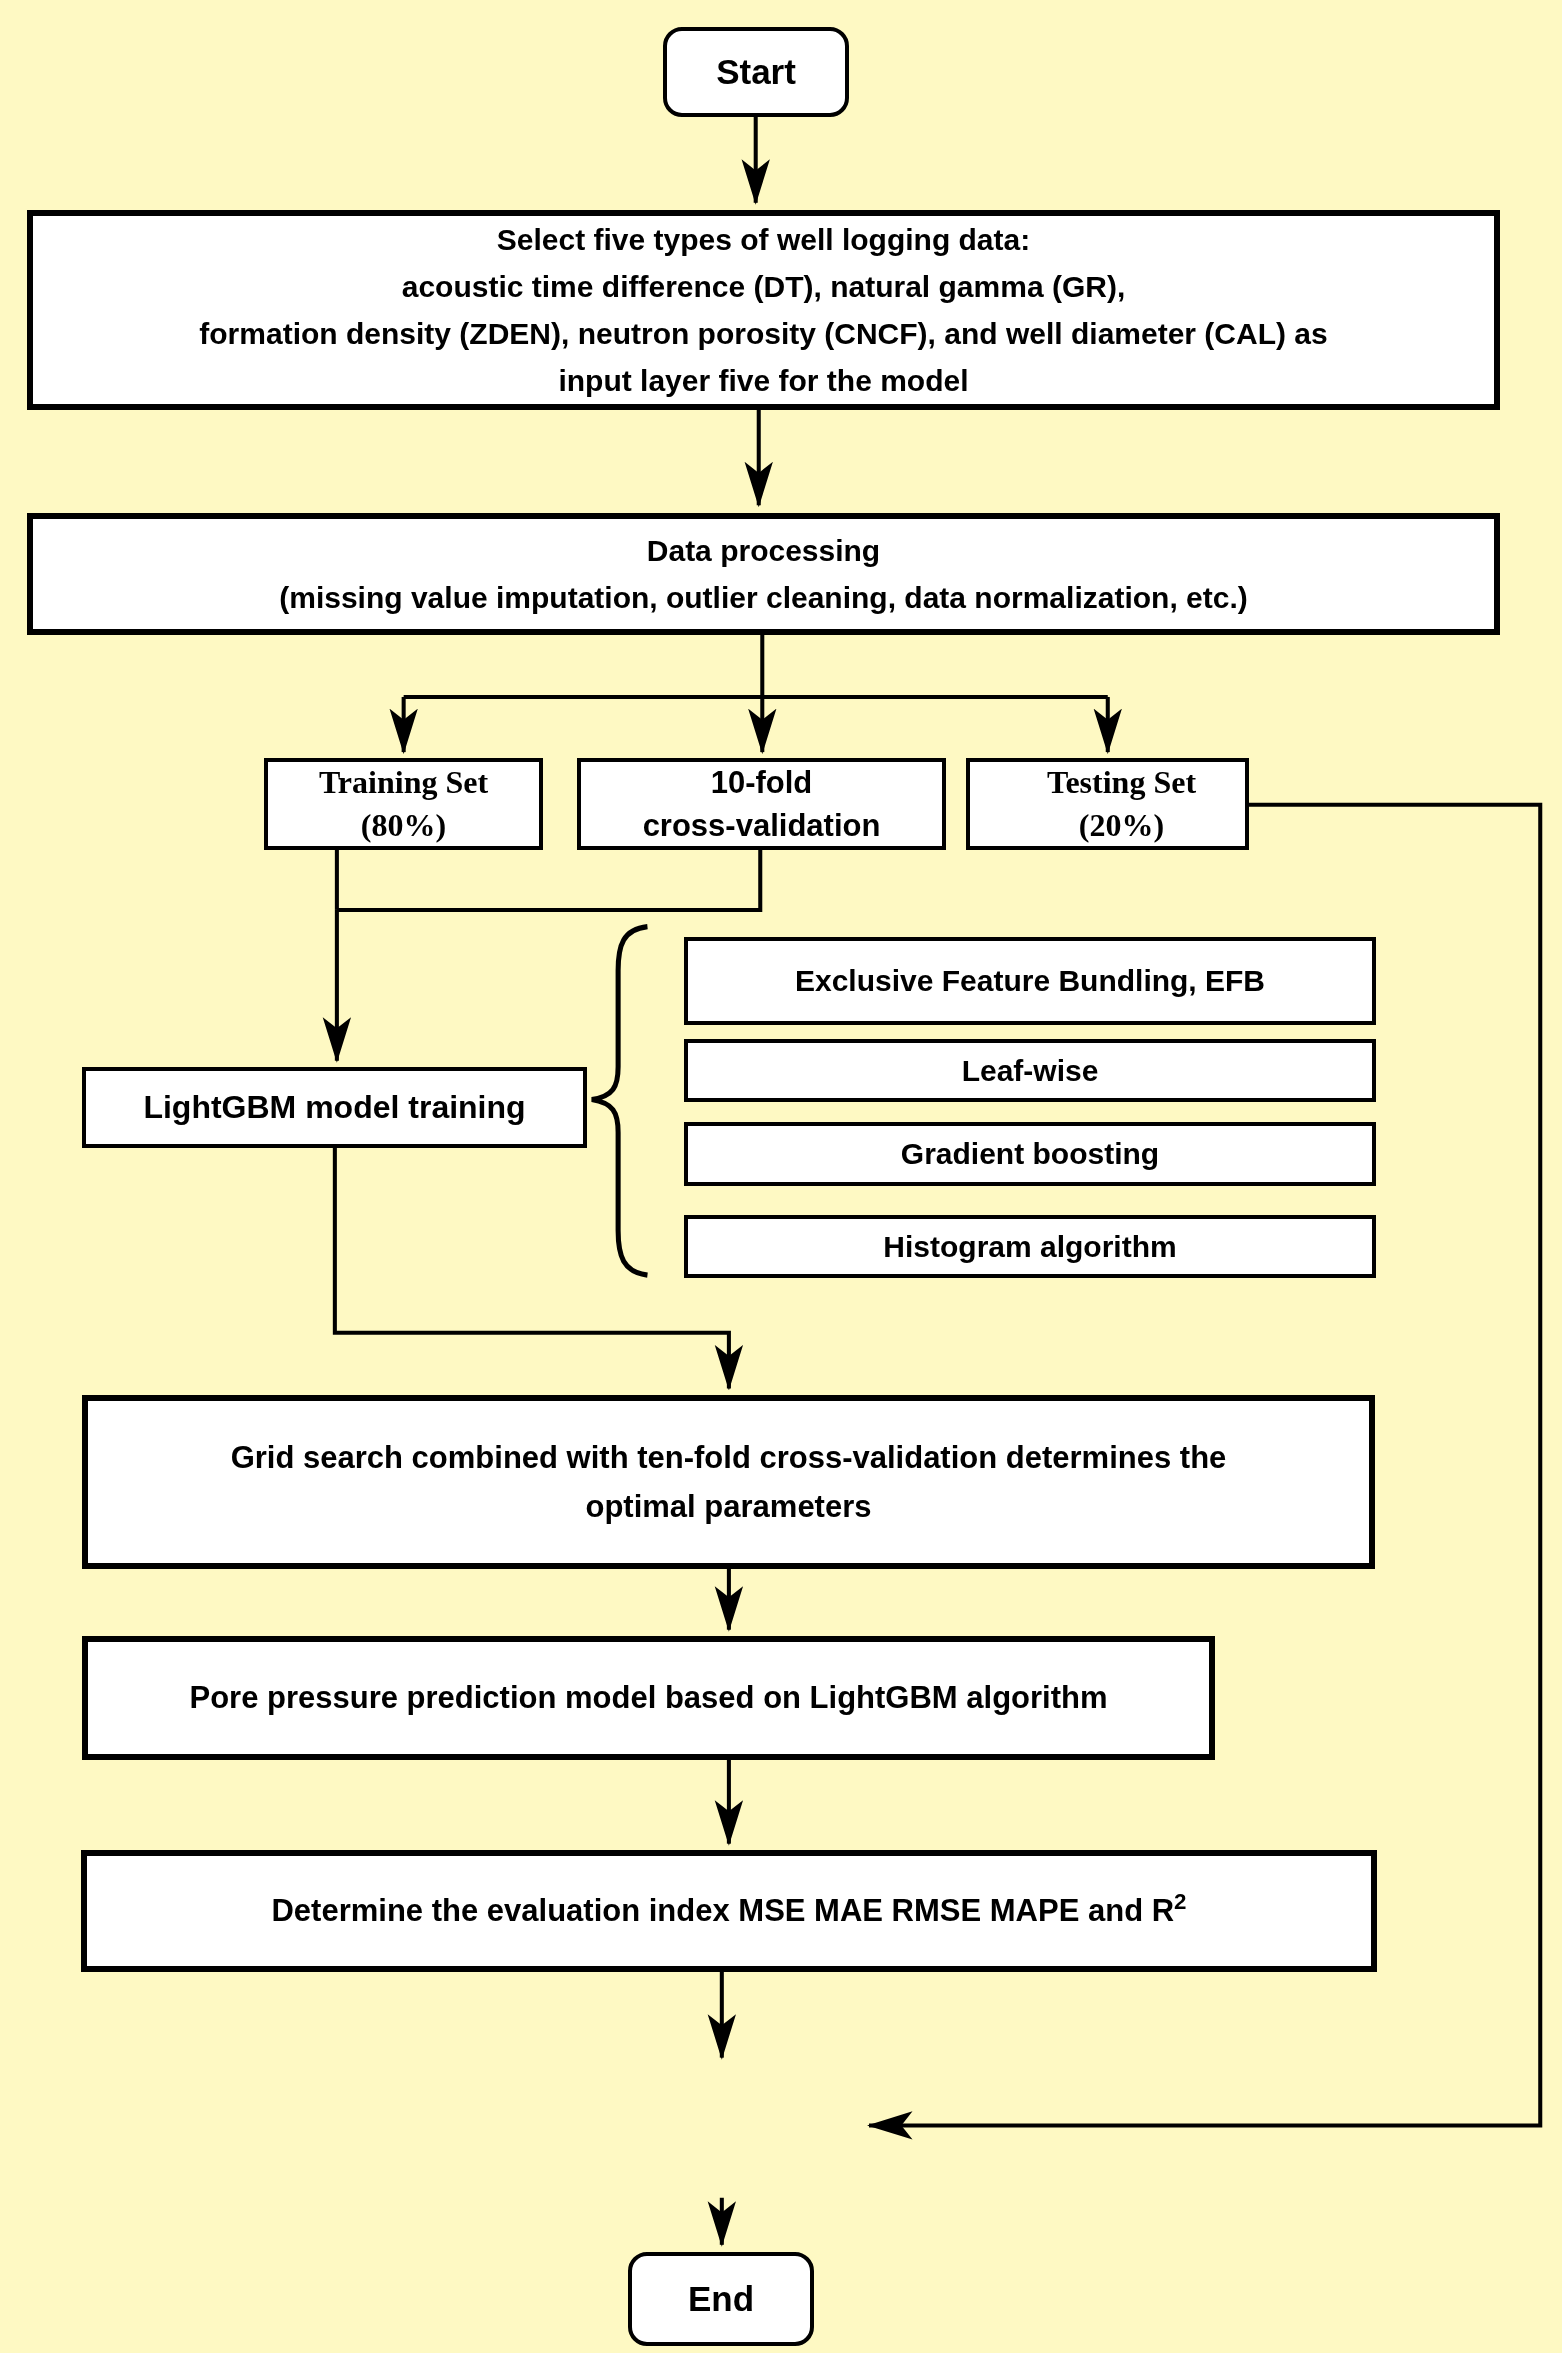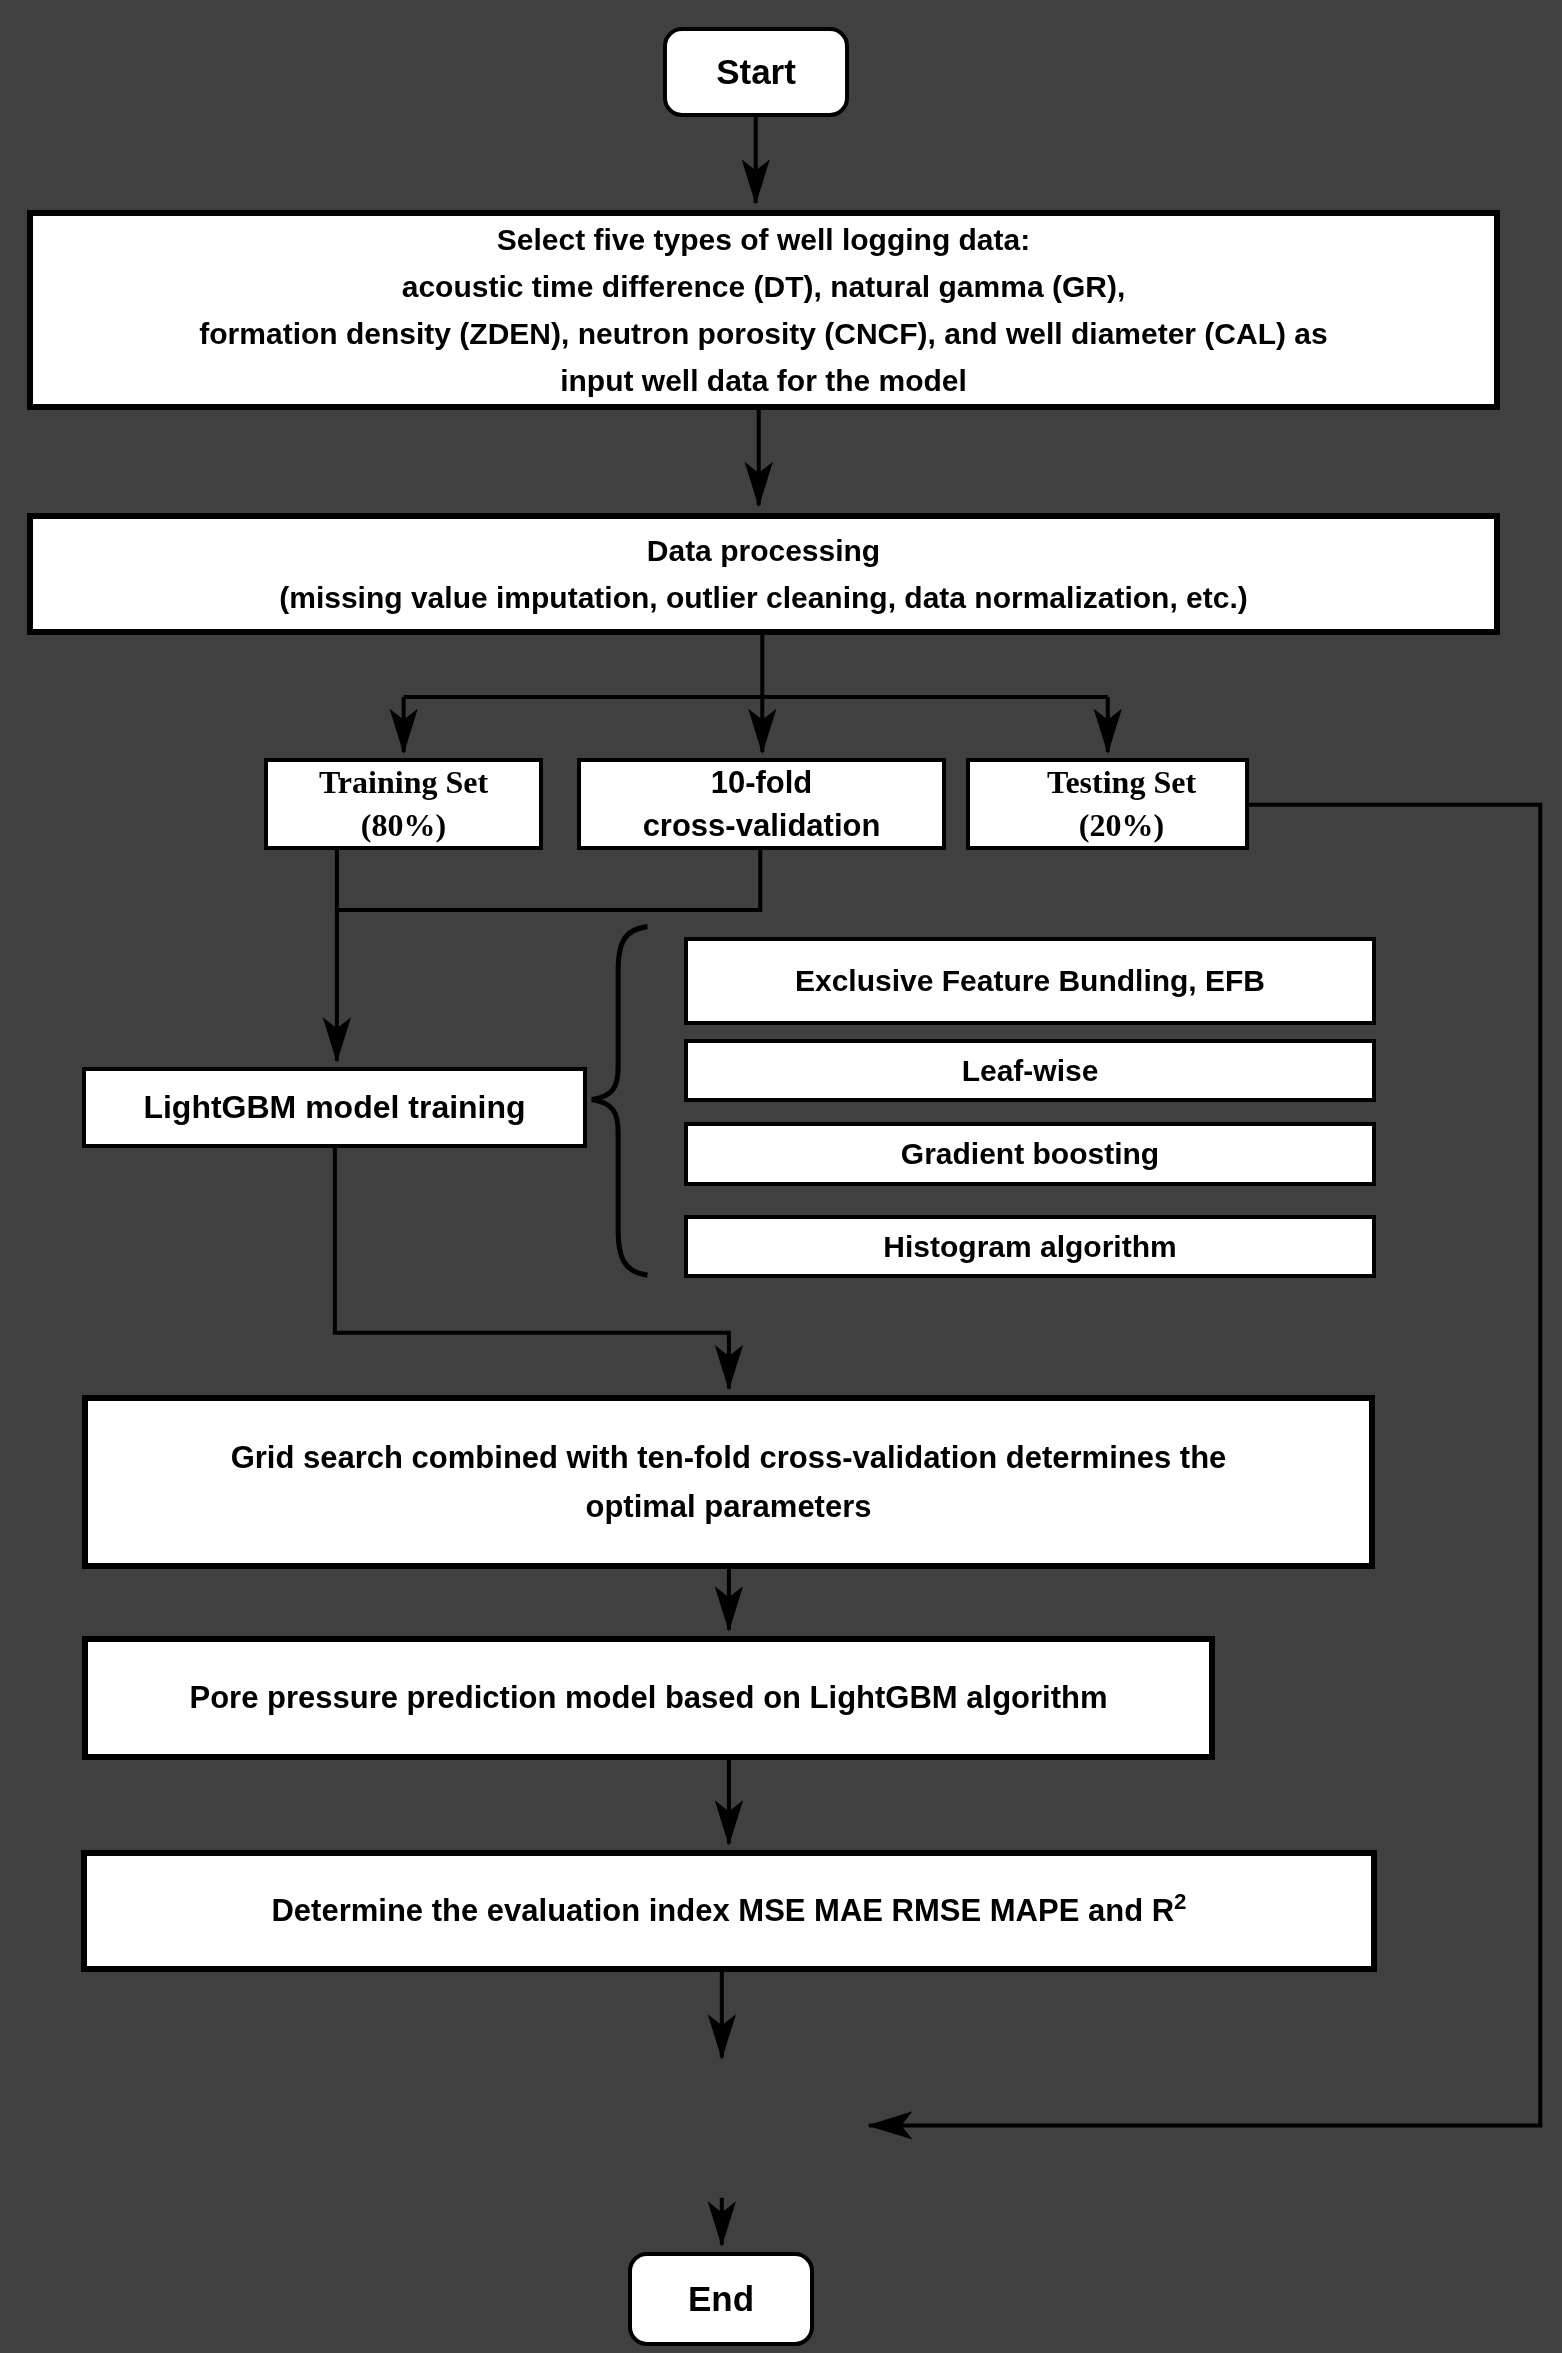--- a/index.html
+++ b/index.html
@@ -1,21 +1,21 @@
 <!DOCTYPE html>
 <html style="font-size:8px"><head>
 <meta charset="utf-8">
 <style>
   * { box-sizing: border-box; margin: 0; padding: 0; }
   html, body { background: #ffffff; }
   #canvas {
     position: relative;
     width: 1562px;
     height: 2354px;
-    background: #404040;
+    background: #fef9c3;
     font-family: "Liberation Sans", sans-serif;
     color: #000000;
     overflow: hidden;
   }
   #connectors {
     position: absolute;
     left: 0; top: 0;
     width: 1562px; height: 2354px;
   }
   .node {
@@ -108,21 +108,21 @@
   </svg>
 
   <div class="node rounded" id="n-start">
     <span>Start</span>
   </div>
 
   <div class="node thick" id="n-select">
     <div>Select five types of well logging data:</div>
     <div>acoustic time difference (DT), natural gamma (GR),</div>
     <div>formation density (ZDEN), neutron porosity (CNCF), and well diameter (CAL) as</div>
-    <div>input well data for the model</div>
+    <div>input layer five for the model</div>
   </div>
 
   <div class="node thick" id="n-process">
     <div>Data processing</div>
     <div>(missing value imputation, outlier cleaning, data normalization, etc.)</div>
   </div>
 
   <div class="node serif" id="n-train">
     <div>Training Set</div>
     <div>(80%)</div>

